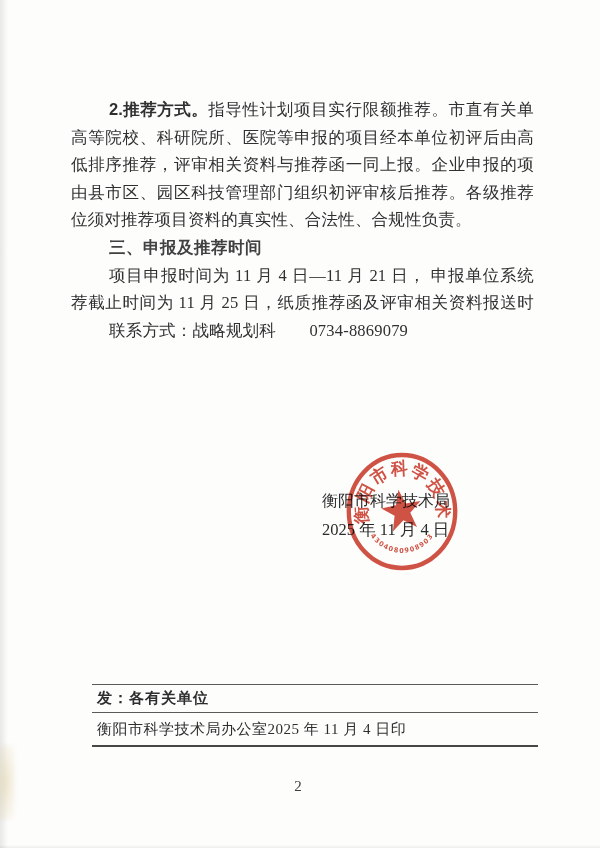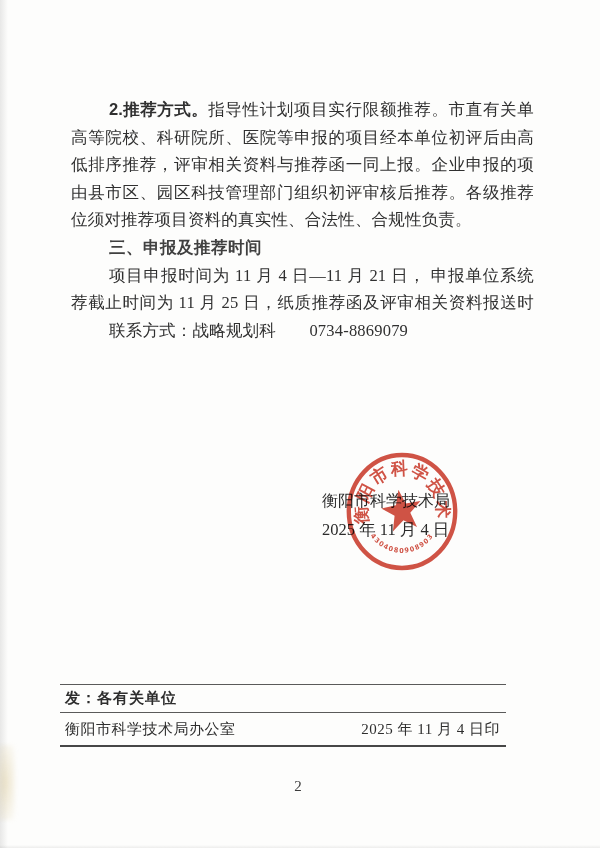--- a/index.html
+++ b/index.html
@@ -36,25 +36,25 @@
 
   
   .seal{position:absolute;left:345px;top:451px;width:114px;height:121px;
     mix-blend-mode:multiply;opacity:0.93;}
   .seal-arc-text{font-family:"Liberation Sans","DejaVu Sans",sans-serif;font-weight:700;
     font-size:17.5px;letter-spacing:2px;fill:var(--seal-color,#ce4638);}
   .seal-serial-text{font-family:"DejaVu Sans","Liberation Sans",sans-serif;font-weight:700;
     font-size:6.8px;letter-spacing:1.2px;fill:var(--seal-color,#ce4638);}
 
   
-  .footer{position:absolute;left:60px;top:684px;width:446px;font-size:15px;color:#2e2e2e;}
+  .footer{position:absolute;left:92px;top:684px;width:446px;font-size:15px;color:#2e2e2e;}
   .frow1{height:27px;border-top:1.5px solid #5a5a5a;display:flex;align-items:center;
     padding-left:5px;font-weight:700;letter-spacing:1px;}
   .frow2{height:32px;border-top:1.5px solid #5a5a5a;border-bottom:2.5px solid #474747;
-    display:flex;align-items:center;justify-content:space-between;
+    display:flex;align-items:center;justify-content:flex-start;
     padding:0 6px 0 5px;letter-spacing:0.5px;}
 
   .page-number{position:absolute;left:0;top:778px;width:596px;text-align:center;
     font-size:15px;color:#3c3c3c;}
 </style>
 </head>
 <body>
 
 <div class="page">
 

